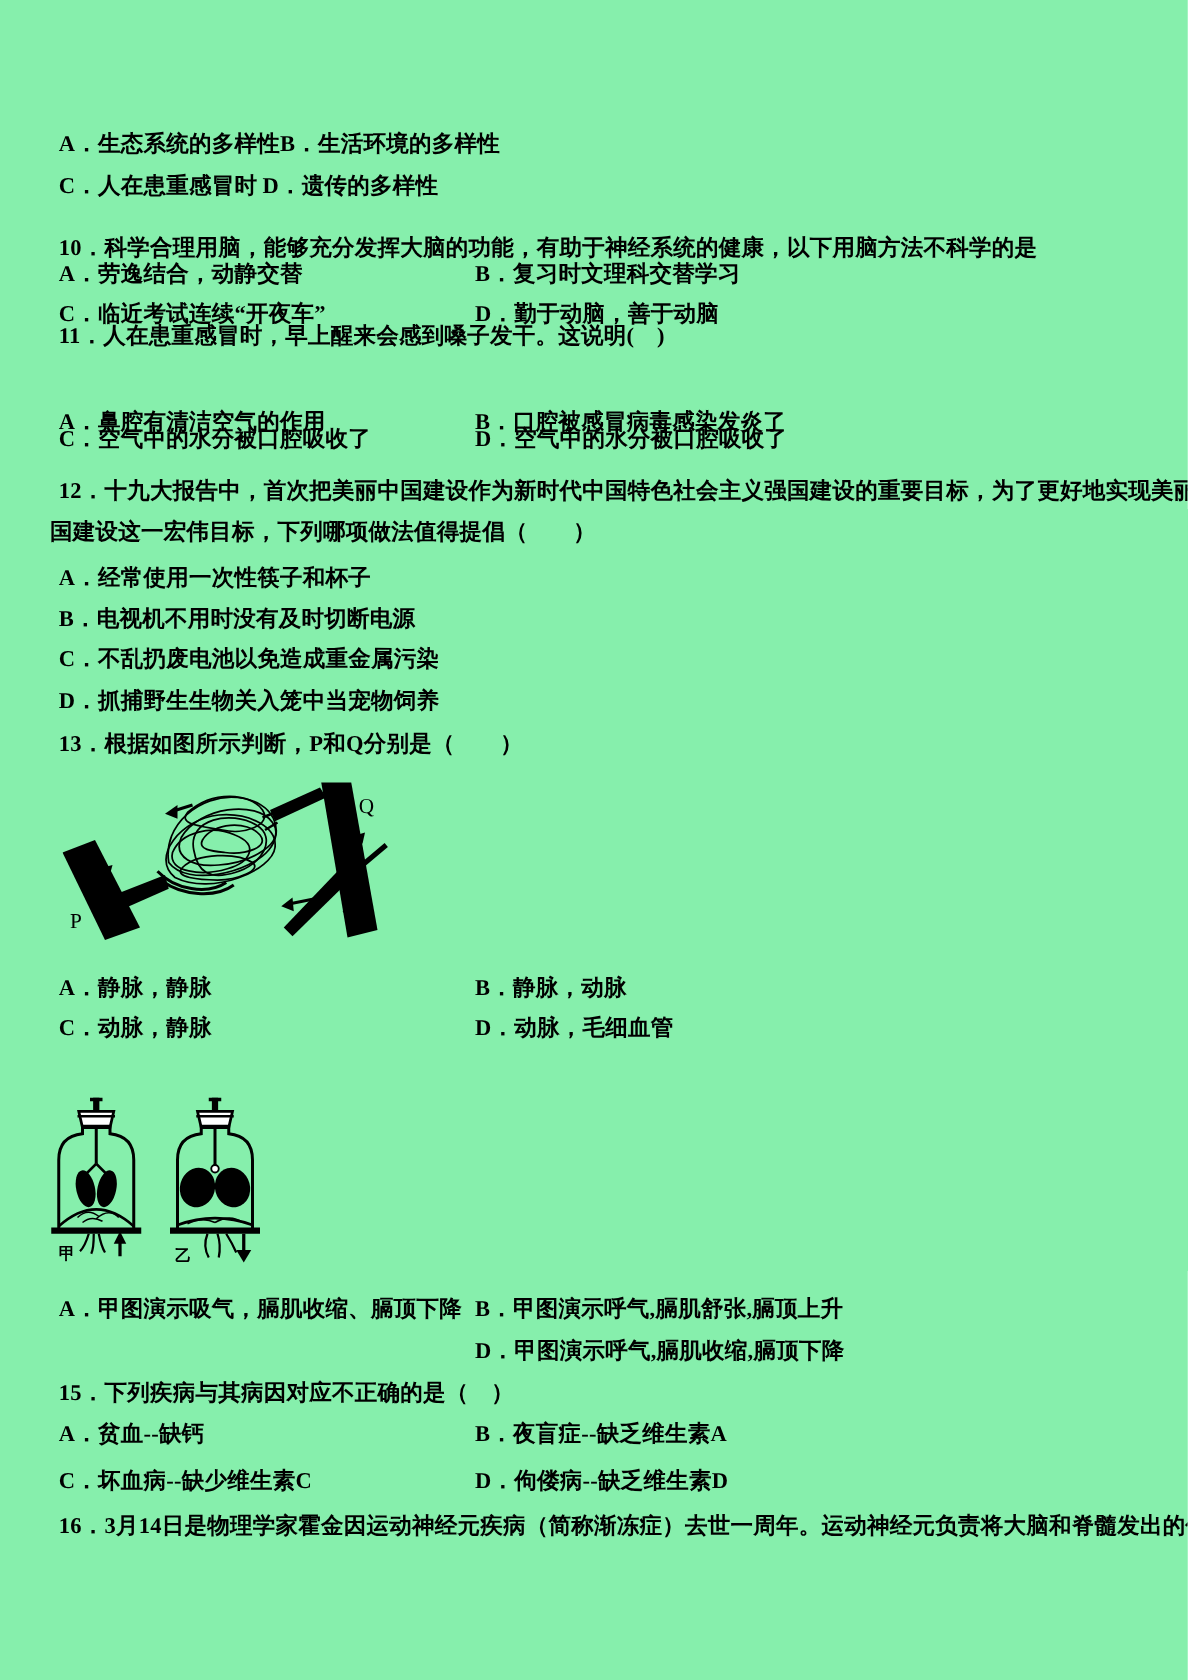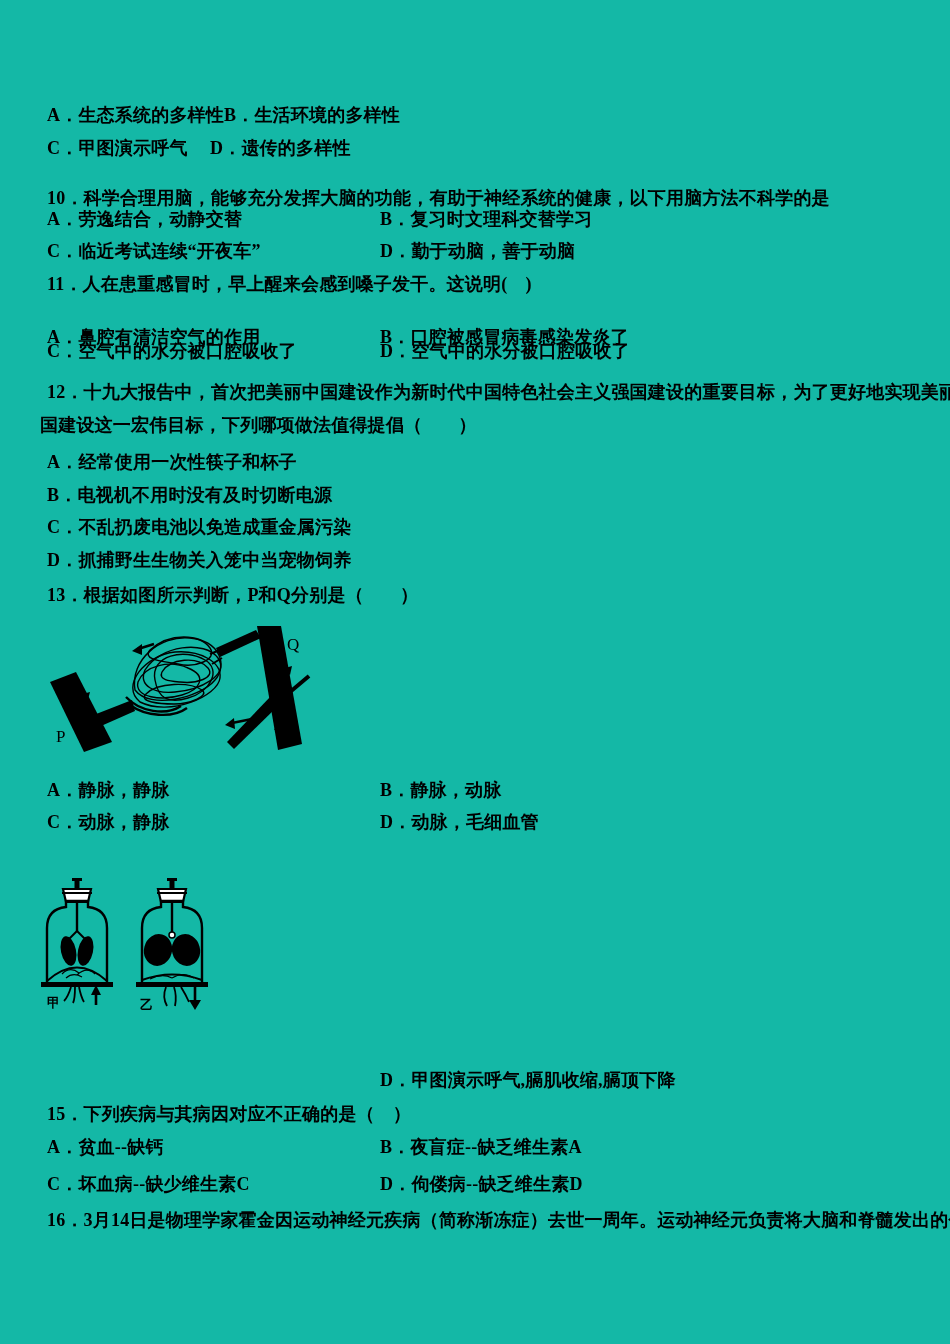--- a/index.html
+++ b/index.html
@@ -2,56 +2,56 @@
 <html><head>
 <meta charset="utf-8">
 <style>
   html,body{margin:0;padding:0;}
   body{
     width:950px;height:1344px;
     background:#ffffff;
     font-family:"Liberation Serif","DejaVu Serif",serif;
     color:#000;
   }
-  .page{position:relative;width:950px;height:1344px;overflow:hidden;background:#14b8a6;}
+  .page{position:relative;width:950px;height:1344px;overflow:hidden;background:#86efac;}
   .line{
     position:absolute;left:47px;
     font-size:18px;line-height:1.25;font-weight:600;
     white-space:nowrap;letter-spacing:0.2px;
   }
   .line.cont{left:40px;}
   .colB{position:absolute;left:333px;top:0;white-space:nowrap;}
   .fig{position:absolute;}
   svg text{font-family:"Liberation Serif","DejaVu Serif",serif;}
 </style>
 </head>
 <body>
 
 <div class="page">
 
   <div class="line" style="top:104px">
     <span>A．生态系统的多样性</span>
     <span class="colB" style="left:177px">B．生活环境的多样性</span>
   </div>
   <div class="line" style="top:137px">
-    <span>C．甲图演示呼气</span>
+    <span>C．人在患重感冒时</span>
     <span class="colB" style="left:163px">D．遗传的多样性</span>
   </div>
 
   <div class="line" style="top:187px">10．科学合理用脑，能够充分发挥大脑的功能，有助于神经系统的健康，以下用脑方法不科学的是</div>
   <div class="line" style="top:208px">
     <span>A．劳逸结合，动静交替</span>
     <span class="colB">B．复习时文理科交替学习</span>
   </div>
   <div class="line" style="top:240px">
     <span>C．临近考试连续“开夜车”</span>
     <span class="colB">D．勤于动脑，善于动脑</span>
   </div>
 
-  <div class="line" style="top:273px">11．人在患重感冒时，早上醒来会感到嗓子发干。这说明(　)</div>
+  <div class="line" style="top:257px">11．人在患重感冒时，早上醒来会感到嗓子发干。这说明(　)</div>
   <div class="line" style="top:326px">
     <span>A．鼻腔有清洁空气的作用</span>
     <span class="colB">B．口腔被感冒病毒感染发炎了</span>
   </div>
   <div class="line" style="top:340px">
     <span>C．空气中的水分被口腔吸收了</span>
     <span class="colB">D．空气中的水分被口腔吸收了</span>
   </div>
 
   <div class="line" style="top:381px">12．十九大报告中，首次把美丽中国建设作为新时代中国特色社会主义强国建设的重要目标，为了更好地实现美丽中</div>
@@ -153,20 +153,24 @@
       <rect x="98" y="104" width="72" height="5" fill="#000"></rect>
       <path d="M128,109 q-4,10 1,19 M136,109 q3,9 1,19 M143,109 q5,8 8,15" fill="none" stroke="#000" stroke-width="1.8"></path>
       <g>
         <line x1="157" y1="109" x2="157" y2="125" stroke="#000" stroke-width="2.6"></line>
         <polygon points="157,132 151,122 163,122" fill="#000"></polygon>
       </g>
       <text x="102" y="131" font-size="13" font-weight="bold">乙</text>
     </g>
   </svg>
 
+  <div class="line" style="top:1036px">
+    <span>A．甲图演示吸气，膈肌收缩、膈顶下降</span>
+    <span class="colB">B．甲图演示呼气,膈肌舒张,膈顶上升</span>
+  </div>
   <div class="line" style="top:1069px">
     <span class="colB">D．甲图演示呼气,膈肌收缩,膈顶下降</span>
   </div>
 
   <div class="line" style="top:1103px">15．下列疾病与其病因对应不正确的是（　）</div>
   <div class="line" style="top:1136px">
     <span>A．贫血--缺钙</span>
     <span class="colB">B．夜盲症--缺乏维生素A</span>
   </div>
   <div class="line" style="top:1173px">

